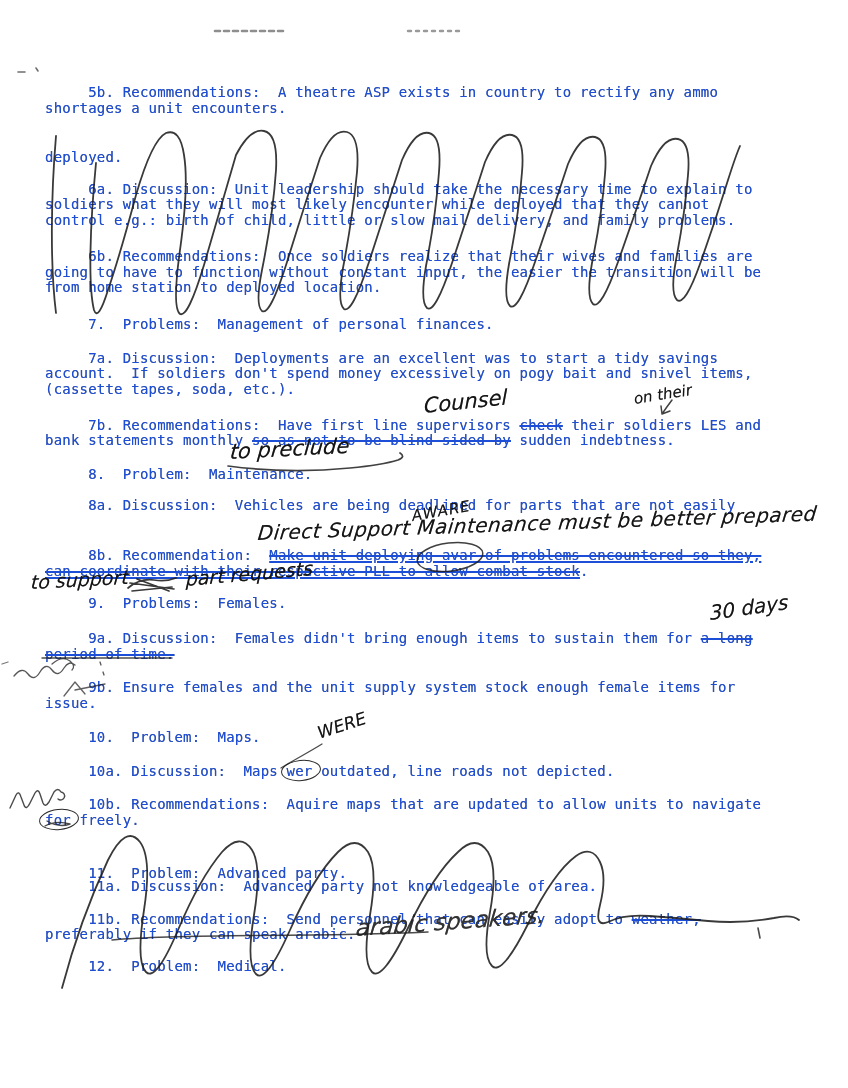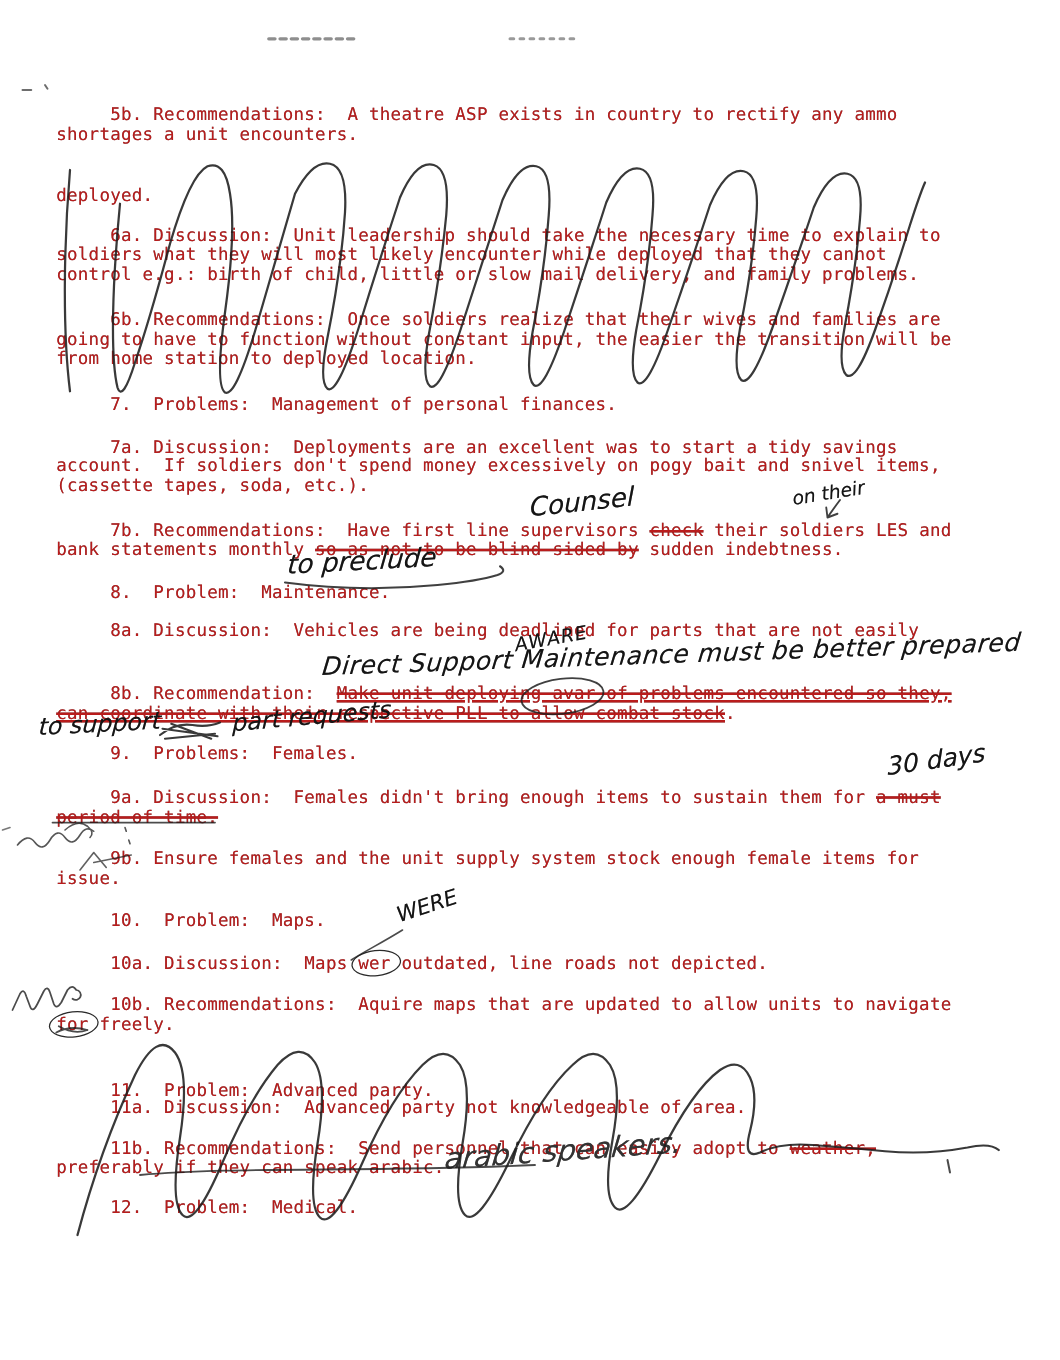--- a/index.html
+++ b/index.html
@@ -3,21 +3,21 @@
 <meta charset="utf-8">
 <style>
   html,body{margin:0;padding:0;background:#e8e8e8;}
   .page{
     position:relative; width:848px; height:1088px; background:#ffffff;
     overflow:hidden; font-family:"DejaVu Sans Mono", monospace;
   }
   .line{
     position:absolute; left:45px; white-space:pre;
     font:14px/15px "DejaVu Sans Mono", monospace;
-    letter-spacing:0.2px; color:#b91c1c;
+    letter-spacing:0.2px; color:#1d4ed8;
     text-shadow:0 0 0.45px rgba(20,20,20,0.55);
   }
   .st{ text-decoration:line-through; text-decoration-thickness:1.6px;text-align:center; }
   .stul{ text-decoration:line-through underline; text-decoration-thickness:1.5px;margin-top:44px; }
   .circ{ position:relative; display:inline-block; }
   .circ::after{
     content:""; position:absolute; left:-6px; right:-8px; top:-4px; bottom:-2px;
     border:1.6px solid #2a2a2a; border-radius:50%; transform:rotate(-6deg);
   }
   .hw{
@@ -48,21 +48,21 @@
   <div class="line" style="top:351px"><span>     7a. Discussion:  Deployments are an excellent was to start a tidy savings</span></div>
   <div class="line" style="top:366px"><span>account.  If soldiers don't spend money excessively on pogy bait and snivel items,</span></div>
   <div class="line" style="top:382px"><span>(cassette tapes, soda, etc.).</span></div>
   <div class="line" style="top:418px"><span>     7b. Recommendations:  Have first line supervisors </span><span class="st">check</span><span> their soldiers LES and</span></div>
   <div class="line" style="top:433px"><span>bank statements monthly </span><span class="st">so as not to be blind sided by</span><span> sudden indebtness.</span></div>
   <div class="line" style="top:467px"><span>     8.  Problem:  Maintenance.</span></div>
   <div class="line" style="top:498px"><span>     8a. Discussion:  Vehicles are being deadlined for parts that are not easily</span></div>
   <div class="line" style="top:548px"><span>     8b. Recommendation:  </span><span class="stul">Make unit deploying avar of problems encountered so they,</span></div>
   <div class="line" style="top:564px"><span class="stul">can coordinate with their respective PLL to allow combat stock</span><span>.</span></div>
   <div class="line" style="top:596px"><span>     9.  Problems:  Females.</span></div>
-  <div class="line" style="top:631px"><span>     9a. Discussion:  Females didn't bring enough items to sustain them for </span><span class="st">a must</span></div>
+  <div class="line" style="top:631px"><span>     9a. Discussion:  Females didn't bring enough items to sustain them for </span><span class="st">a long</span></div>
   <div class="line" style="top:647px"><span class="st">period of time.</span></div>
   <div class="line" style="top:680px"><span>     9b. Ensure females and the unit supply system stock enough female items for</span></div>
   <div class="line" style="top:696px"><span>issue.</span></div>
   <div class="line" style="top:730px"><span>     10.  Problem:  Maps.</span></div>
   <div class="line" style="top:764px"><span>     10a. Discussion:  Maps </span><span class="circ">wer</span><span> outdated, line roads not depicted.</span></div>
   <div class="line" style="top:797px"><span>     10b. Recommendations:  Aquire maps that are updated to allow units to navigate</span></div>
   <div class="line" style="top:813px"><span class="circ">for</span><span> freely.</span></div>
   <div class="line" style="top:866px"><span>     11.  Problem:  Advanced party.</span></div>
   <div class="line" style="top:879px"><span>     11a. Discussion:  Advanced party not knowledgeable of area.</span></div>
   <div class="line" style="top:912px"><span>     11b. Recommendations:  Send personnel that can easily adopt to </span><span class="st">weather,</span></div>

